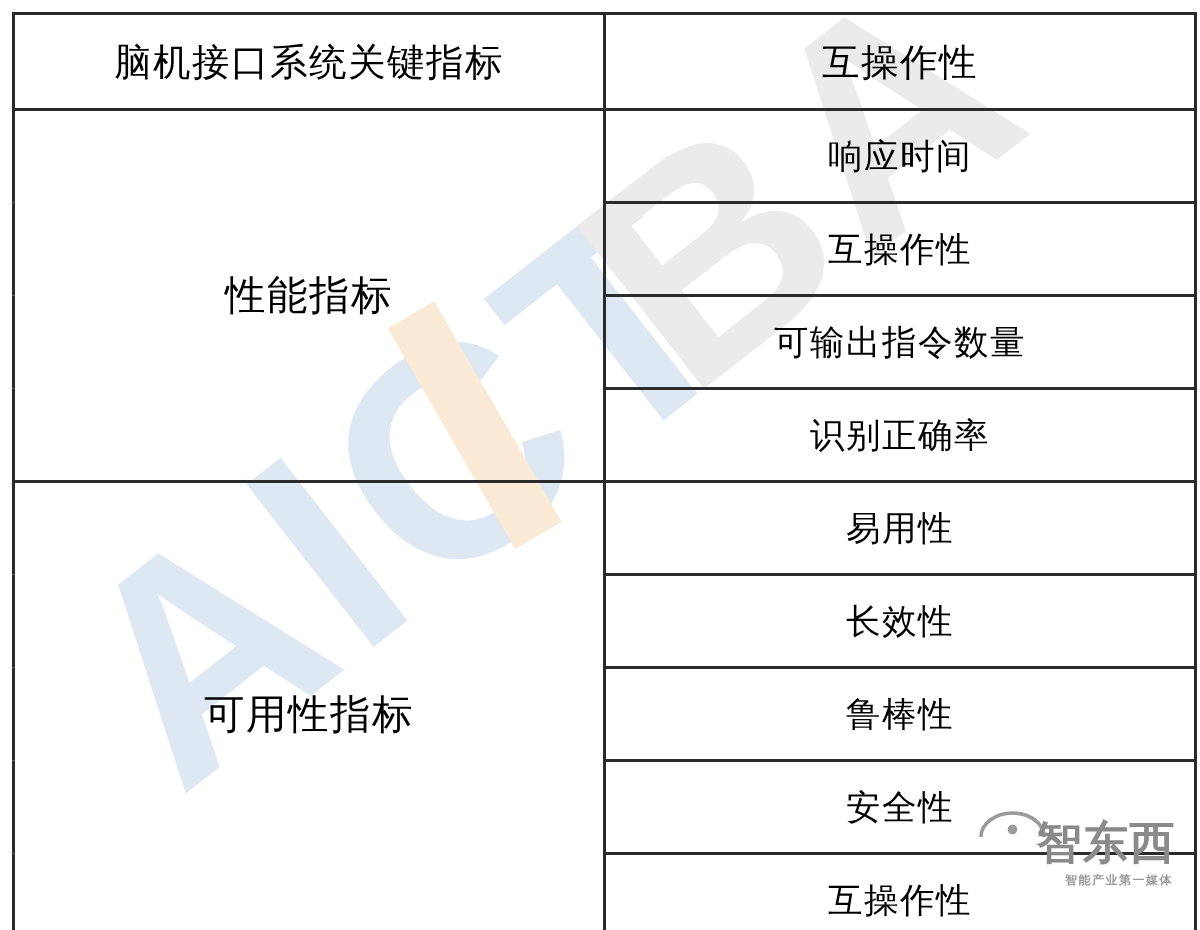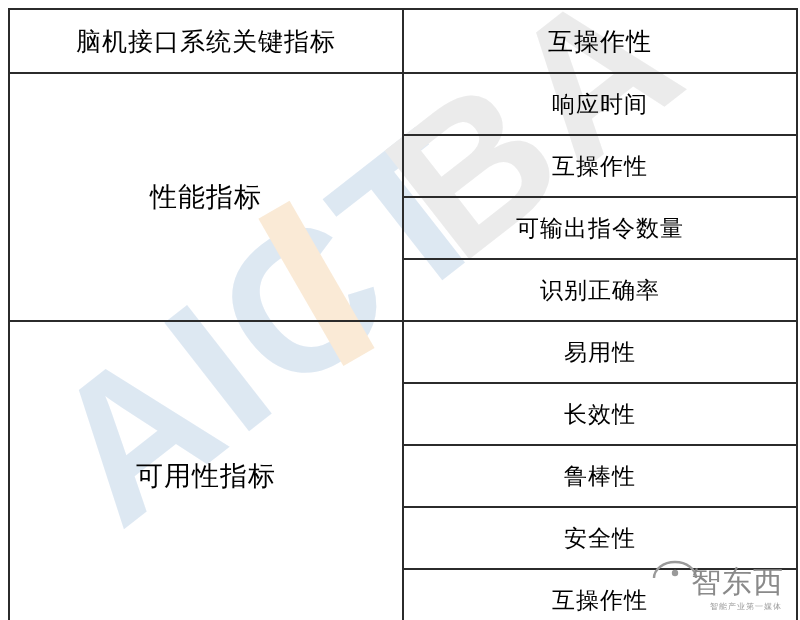--- a/index.html
+++ b/index.html
@@ -65,24 +65,25 @@
     font-size: 23px;
     letter-spacing: 1px;
     height: 60px;
     border-radius: 20px;
   }
 
   
   #logo {
     position: absolute;
     right: 16px;
-    bottom: 8px;
+    bottom: 28px;
     z-index: 3;
     width: 130px;
     height: 52px;
+    font-weight: bold;
   }
   #logo .logo-cn {
     position: absolute;
     right: 0;
     top: 2px;
     font-size: 30px;
     color: #8a8a8a;
     font-family: "Liberation Serif", "DejaVu Serif", serif;
     letter-spacing: 1px;
     white-space: nowrap;

